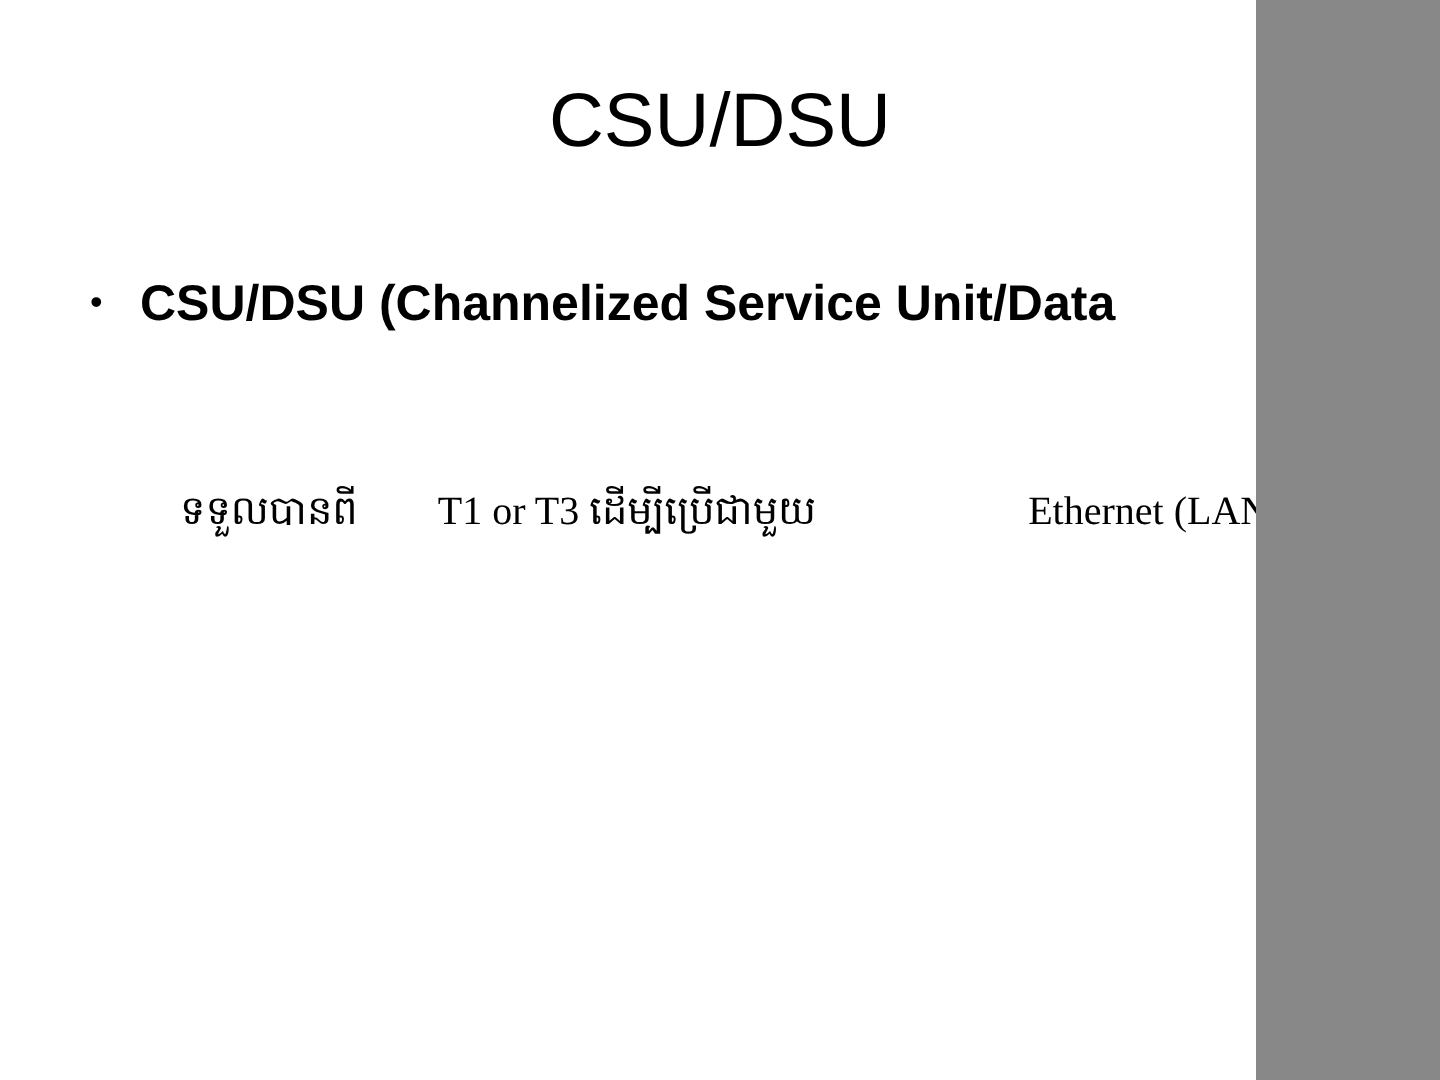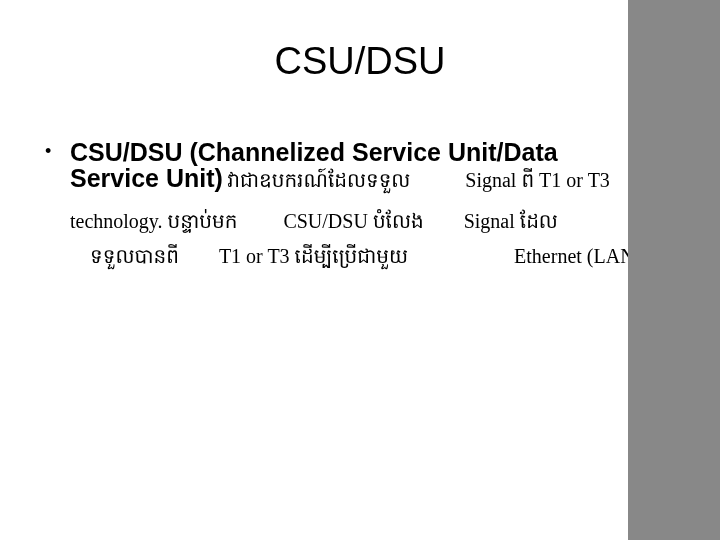--- a/index.html
+++ b/index.html
@@ -70,34 +70,21 @@
 <div class="slide">
 
   <div class="slide-title">CSU/DSU</div>
 
   <span class="bullet-marker">•</span>
 
   <div class="line l1">
     <span class="bold-sans">CSU/DSU (Channelized Service Unit/Data</span>
   </div>
 
-  <div class="line l2">
-    <span class="bold-sans">Service Unit)</span>
-    <span class="serif">វាជាឧបករណ៍ដែលទទួល</span>
-    <span class="gap gap-a"></span>
-    <span class="serif">Signal ពី T1 or T3</span>
-  </div>
 
-  <div class="line l3 serif">
-    <span>technology. បន្ទាប់មក</span>
-    <span class="gap gap-b"></span>
-    <span>CSU/DSU បំលែង</span>
-    <span class="gap gap-c"></span>
-    <span>Signal ដែល</span>
-  </div>
 
   <div class="line l4 serif">
     <span>ទទួលបានពី</span>
     <span class="gap gap-d"></span>
     <span>T1 or T3 ដើម្បីប្រើជាមួយ</span>
     <span class="gap gap-e"></span>
     <span>Ethernet (LAN</span>
   </div>
 
 

